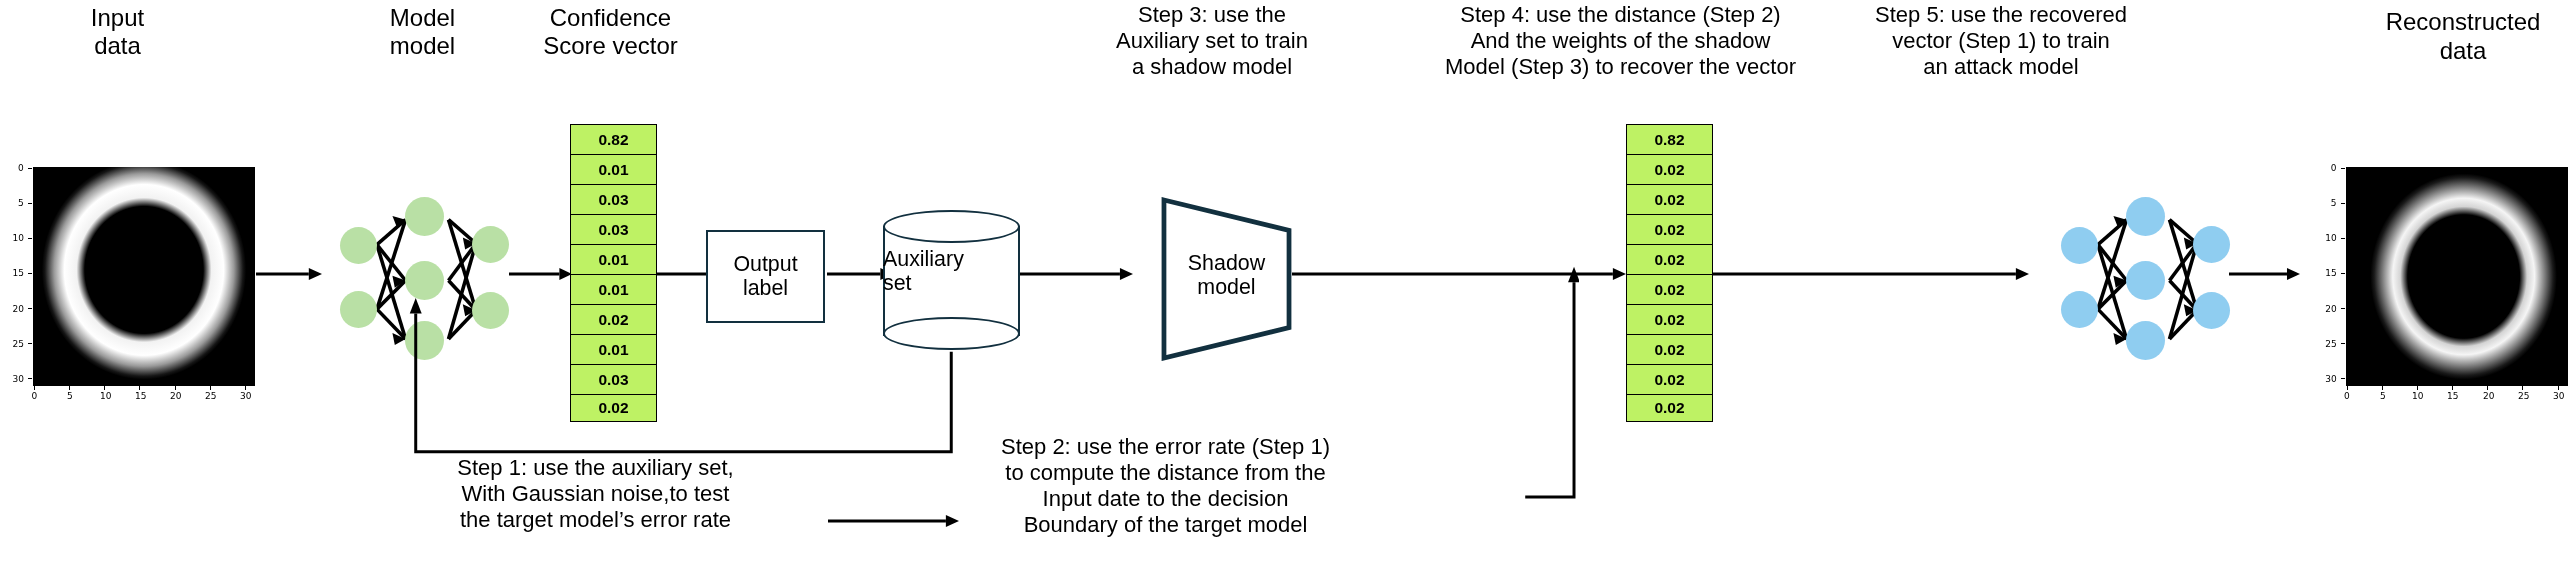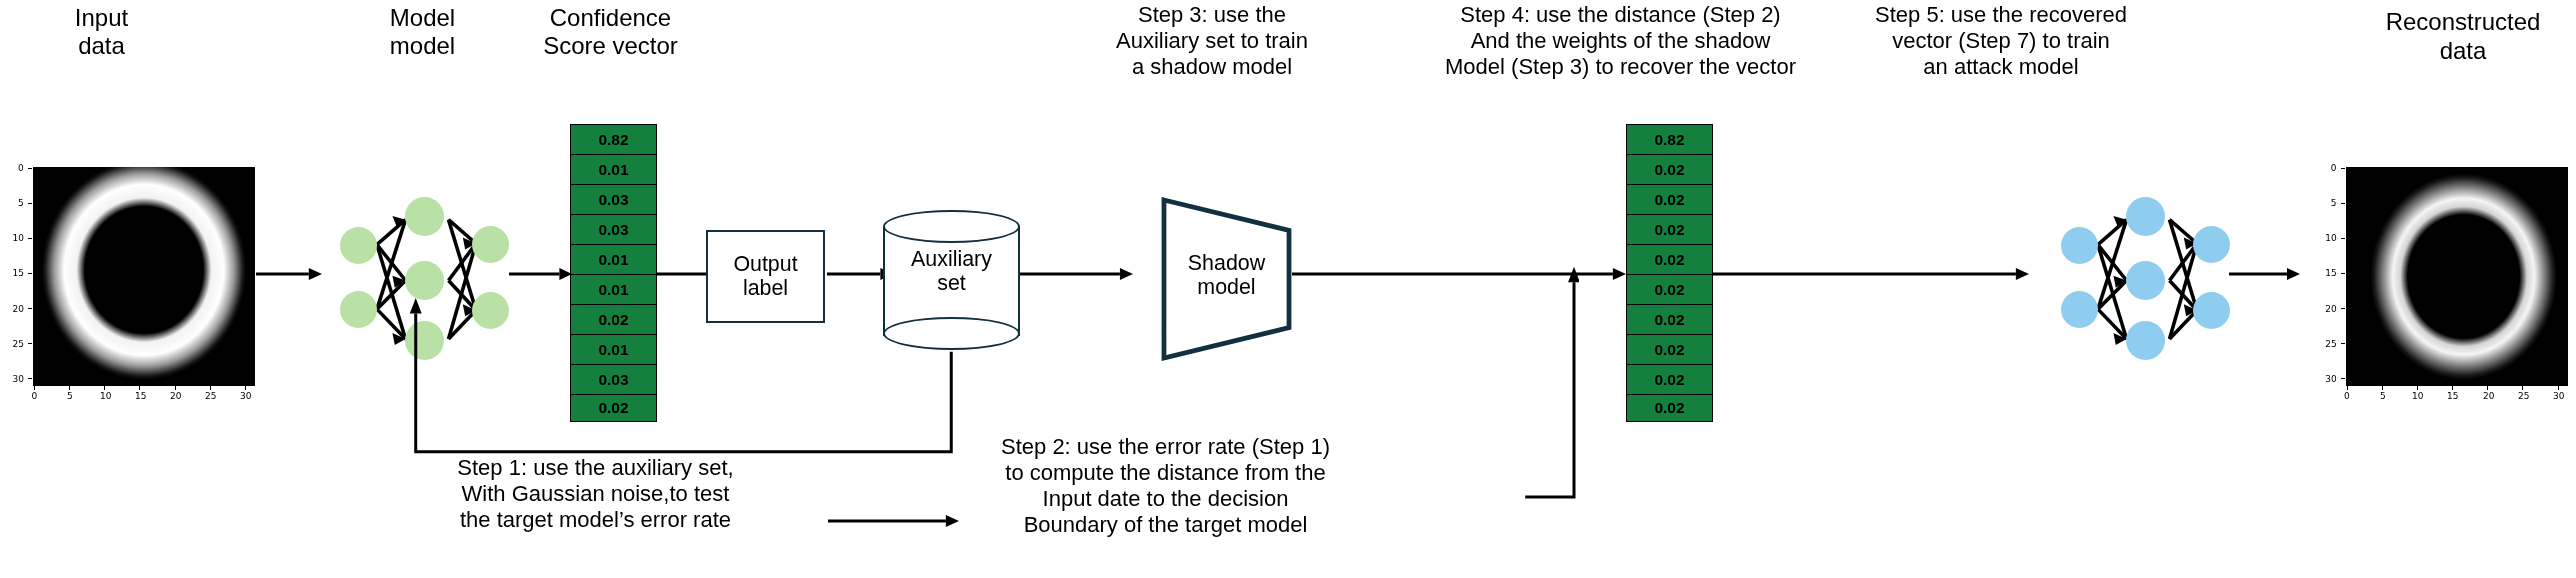--- a/index.html
+++ b/index.html
@@ -49,21 +49,21 @@
     position: absolute;
     border-radius: 50%;
   }
   .node.green { background: #b9e0a5; }
   .node.blue  { background: #8fcdf0; }
 
   
   .vec {
     position: absolute;
     border: 1.8px solid #000;
-    background: #15803d;
+    background: #bef264;
   }
   .vec .cell {
     border-bottom: 1.8px solid #000;
     text-align: center;
     font-weight: bold;
     font-size: 15.5px;
     font-family: "Liberation Sans", sans-serif;
     color: #000;
     display: flex;
     align-items: center;
@@ -98,21 +98,21 @@
   .cyl .cyl-top, .cyl .cyl-bot {
     position: absolute;
     left: 0; right: 0;
     border: 2.4px solid #12303f;
     border-radius: 50%;
     background: #fff;
   }
   .cyl .cyl-text {
     position: absolute;
     left: 0; right: 0;
-    text-align: center;
+    text-align: left;
     font-size: 21.4px;
     line-height: 1.12;
     color: #000;
     white-space: pre-line;
     z-index: 3;
   }
   .trap { position: absolute; }
   .trap .trap-text {
     position: absolute;
     left: 0; right: 0;
@@ -125,39 +125,39 @@
   }
 
   
   .conn { position: absolute; }
 </style>
 </head>
 <body>
 
 <div class="stage">
 
-  <div class="lbl lbl-big" style="left:12px; top:3.6px; width:179px;">Input
+  <div class="lbl lbl-big" style="left:28px; top:3.6px; width:179px;">Input
 data</div>
 
   <div class="lbl lbl-big" style="left:339px; top:3.6px; width:167px;">Model
 model</div>
 
   <div class="lbl lbl-big" style="left:512px; top:3.6px; width:197px;">Confidence
 Score vector</div>
 
   <div class="lbl lbl-step" style="left:1078px; top:2.4px; width:268px;">Step 3: use the
 Auxiliary set to train
 a shadow model</div>
 
   <div class="lbl lbl-step" style="left:1418px; top:2.4px; width:405px;">Step 4: use the distance (Step 2)
 And the weights of the shadow
 Model (Step 3) to recover the vector</div>
 
   <div class="lbl lbl-step" style="left:1834px; top:2.4px; width:334px;">Step 5: use the recovered
-vector (Step 7) to train
+vector (Step 1) to train
 an attack model</div>
 
   <div class="lbl lbl-big" style="left:2353px; top:8.3px; width:220px;">Reconstructed
 data</div>
 
   <div class="mnist-wrap" style="left:6px; top:164px; width:262px; height:238px;">
 
     <div class="mnist-img" style="left:27px; top:3px; width:222px; height:219px;
                 background-image:
                   radial-gradient(ellipse 34% 38% at 50% 47%, #000 0%, #000 62%, rgba(0,0,0,0) 66%),

